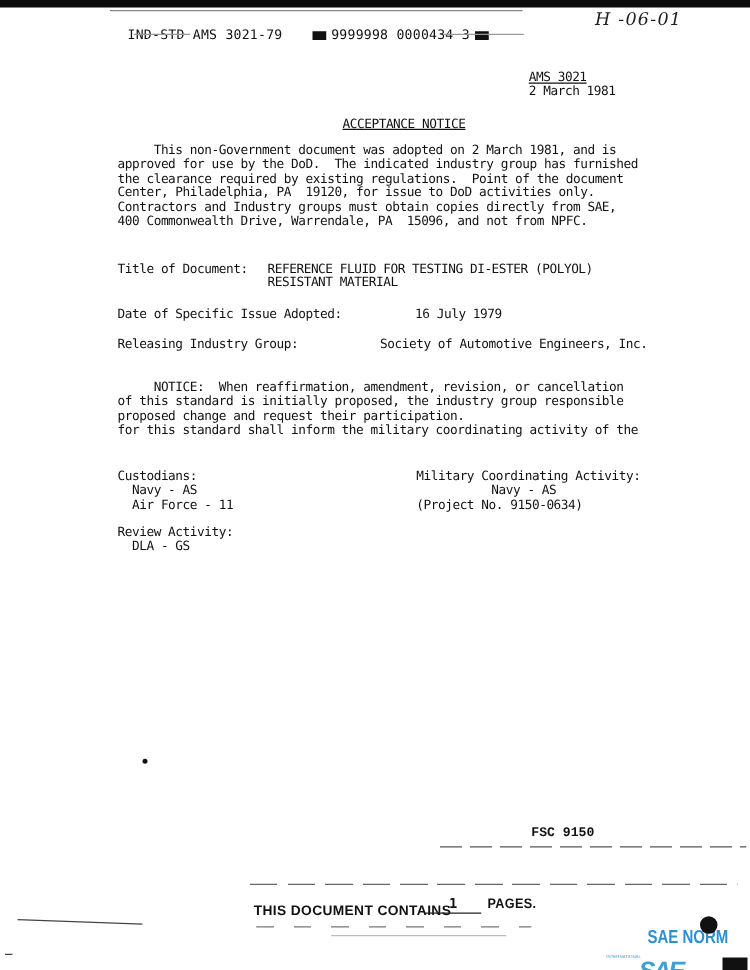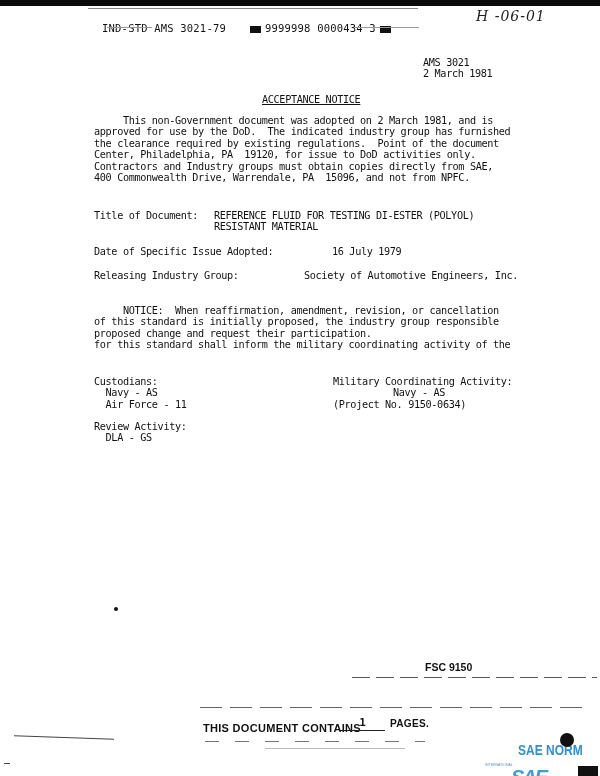--- a/index.html
+++ b/index.html
@@ -6,21 +6,21 @@
   body { width: 600px; height: 776px; position: relative; overflow: hidden;
          font-family: "DejaVu Sans Mono", "Liberation Mono", monospace; color: #111; }
   .abs { position: absolute; }
   .mono { font-family: "DejaVu Sans Mono", "Liberation Mono", monospace; font-size: 10.2px; line-height: 11.4px; letter-spacing: -0.35px; white-space: pre; }
   .topbar { left: 0; top: 0; width: 600px; height: 6px; background: #0a0a0a; }
   .header-code { left: 89px; top: 12px; font-size: 10.5px; letter-spacing: 0.2px; }
   .hline { height: 1px; background: #333; }
   .sq { display: inline-block; width: 11px; height: 7px; background: #111; vertical-align: middle; margin: 0 4px; }
   .handwrite { left: 476px; top: 8px; font-family: "DejaVu Serif", serif; font-style: italic; font-size: 14px; color: #222; letter-spacing: 1px; }
   .u { text-decoration: underline; }
-  .fsc { font-family: Liberation Sans, sans-serif; font-weight: bold; font-size: 10.5px; }
+  .fsc { font-family: Liberation Mono, monospace; font-weight: bold; font-size: 10.5px; }
   .footer-text { font-family: "Liberation Sans", sans-serif; font-weight: bold; font-size: 11px; letter-spacing: 0.3px; transform: scaleX(0.92); transform-origin: left; }
   .dash { height: 1px; background: #555; }
   .logo-sae { font-family: "Liberation Sans", sans-serif; font-weight: bold; font-size: 20px; color: #3b9fd8; letter-spacing: -2px; font-style: italic; }
   .logo-text { font-family: "Liberation Sans", sans-serif; font-weight: bold; font-size: 15px; color: #2f8fd0; transform: scaleX(0.8); transform-origin: left; }
   .logo-sub { font-family: "Liberation Sans", sans-serif; font-size: 3.5px; color: #3b9fd8; }
   .dot { background: #111; border-radius: 50%; }
 </style>
 </head>
 <body>
 
@@ -28,24 +28,24 @@
 <div class="abs hline" style="left:88px; top:8px; width:330px; background:#888;"></div>
 
 <div class="abs mono header-code">
   <span>IND-STD AMS 3021-79</span><span style="display:inline-block;width:20px;"></span><span class="sq"></span><span>9999998 0000434 3</span><span class="sq"></span>
 </div>
 <div class="abs hline" style="left:107px; top:27px; width:45px; background:#999;"></div>
 <div class="abs hline" style="left:355px; top:27px; width:64px; background:#999;"></div>
 
 <div class="abs handwrite">H -06-01</div>
 
-<div class="abs mono" style="left:423px; top:57px;">AMS 3021</div>
+<div class="abs mono" style="left:423px; top:57px;text-decoration:underline;">AMS 3021</div>
 <div class="abs mono" style="left:423px; top:68px;">2 March 1981</div>
 
-<div class="abs mono u" style="left:262px; top:94px;">ACCEPTANCE NOTICE</div>
+<div class="abs mono u" style="left:274px; top:94px;">ACCEPTANCE NOTICE</div>
 
 <div class="abs" style="left:94px; top:115px;">
   <div class="mono">     This non-Government document was adopted on 2 March 1981, and is</div>
   <div class="mono">approved for use by the DoD.  The indicated industry group has furnished</div>
   <div class="mono">the clearance required by existing regulations.  Point of the document</div>
   <div class="mono">Center, Philadelphia, PA  19120, for issue to DoD activities only.</div>
   <div class="mono">Contractors and Industry groups must obtain copies directly from SAE,</div>
   <div class="mono">400 Commonwealth Drive, Warrendale, PA  15096, and not from NPFC.</div>
 </div>
 

